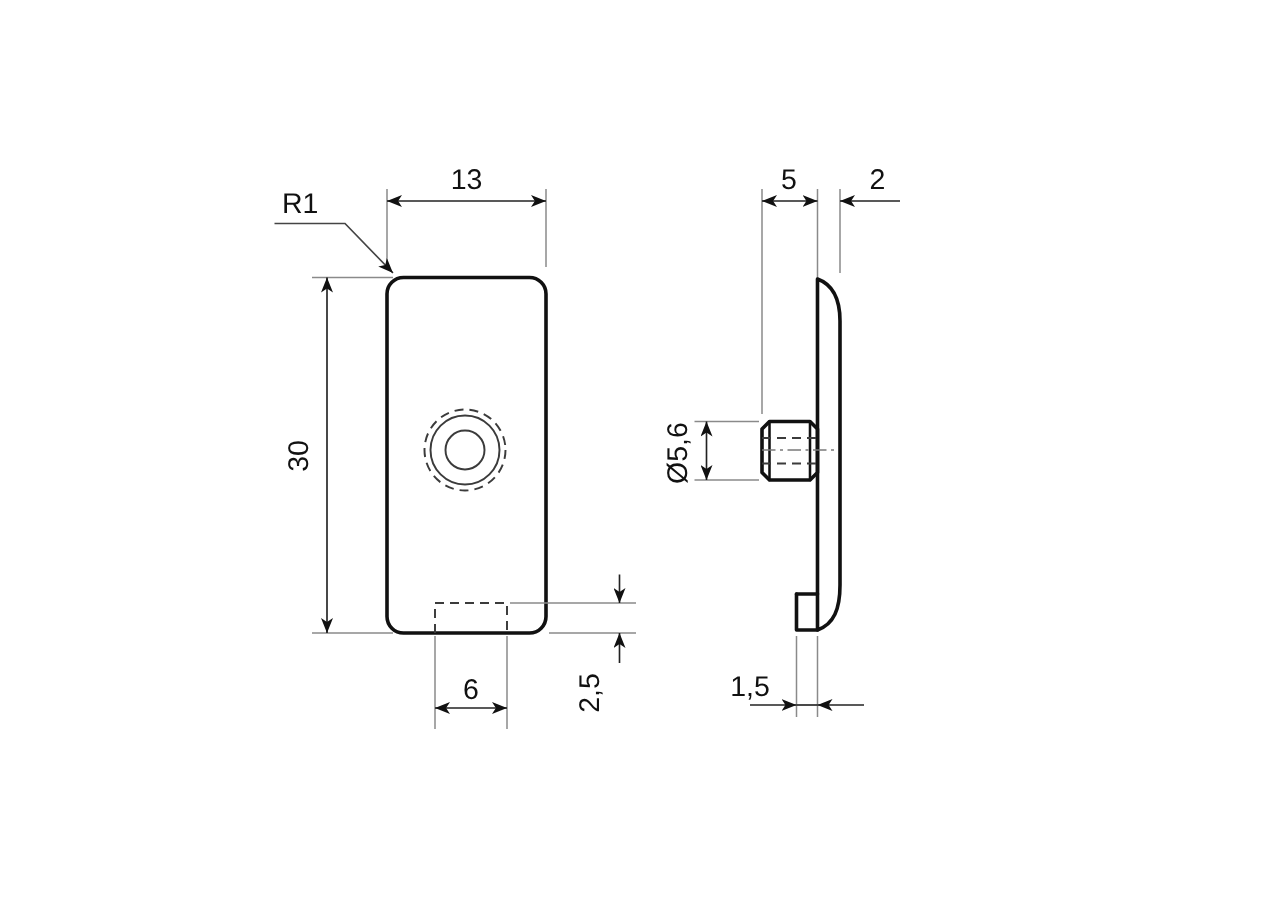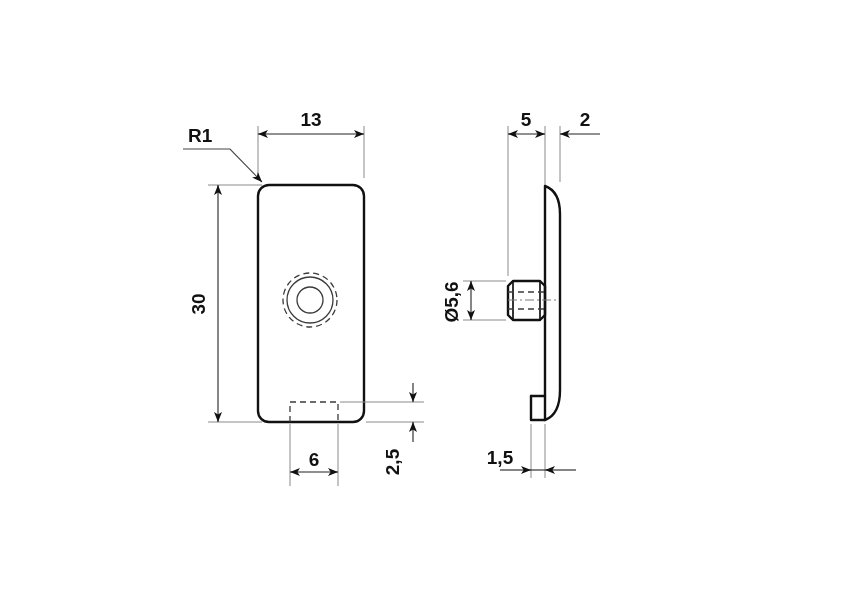--- a/index.html
+++ b/index.html
@@ -11,21 +11,20 @@
     width: 850px;
     height: 600px;
     font-family: "Liberation Sans", sans-serif;
     overflow: hidden;
   }
   #drawing-root {
     position: relative;
     width: 850px;
     height: 600px;
     background: #ffffff;
-    font-weight: bold;
   }
   svg#cad {
     display: block;
     width: 850px;
     height: 600px;
   }
   .dim-text {
     font-family: "Liberation Sans", sans-serif;
     font-size: 19px;
     fill: #111111;

